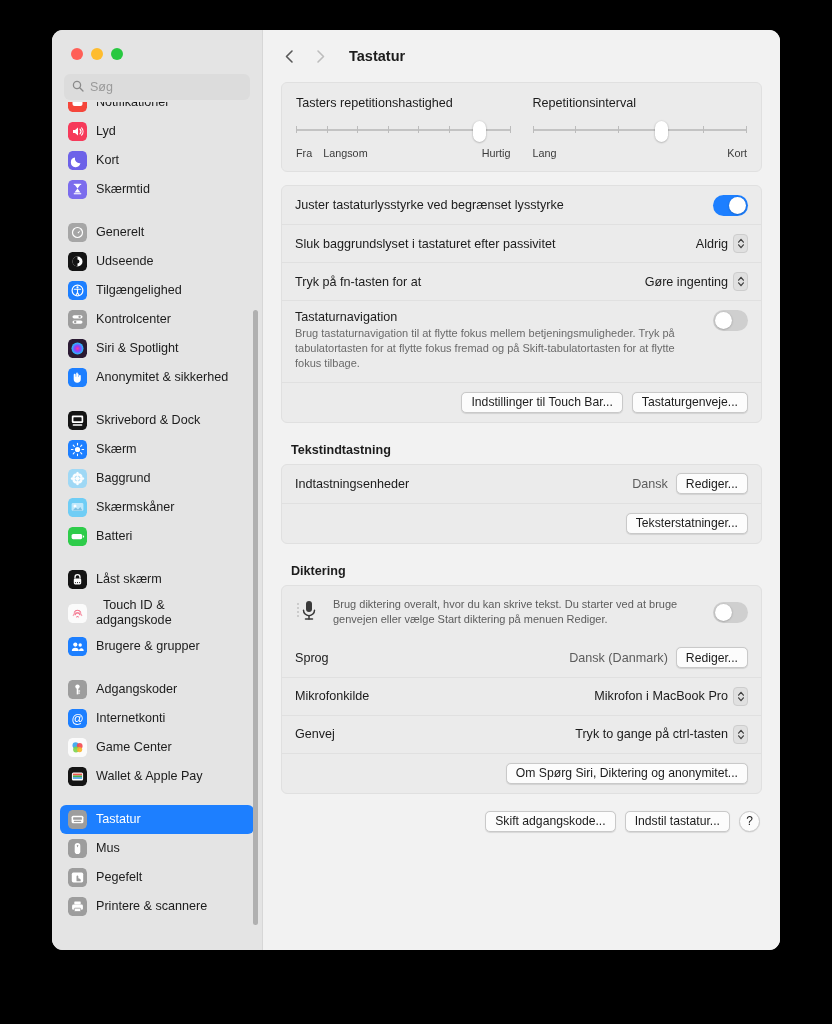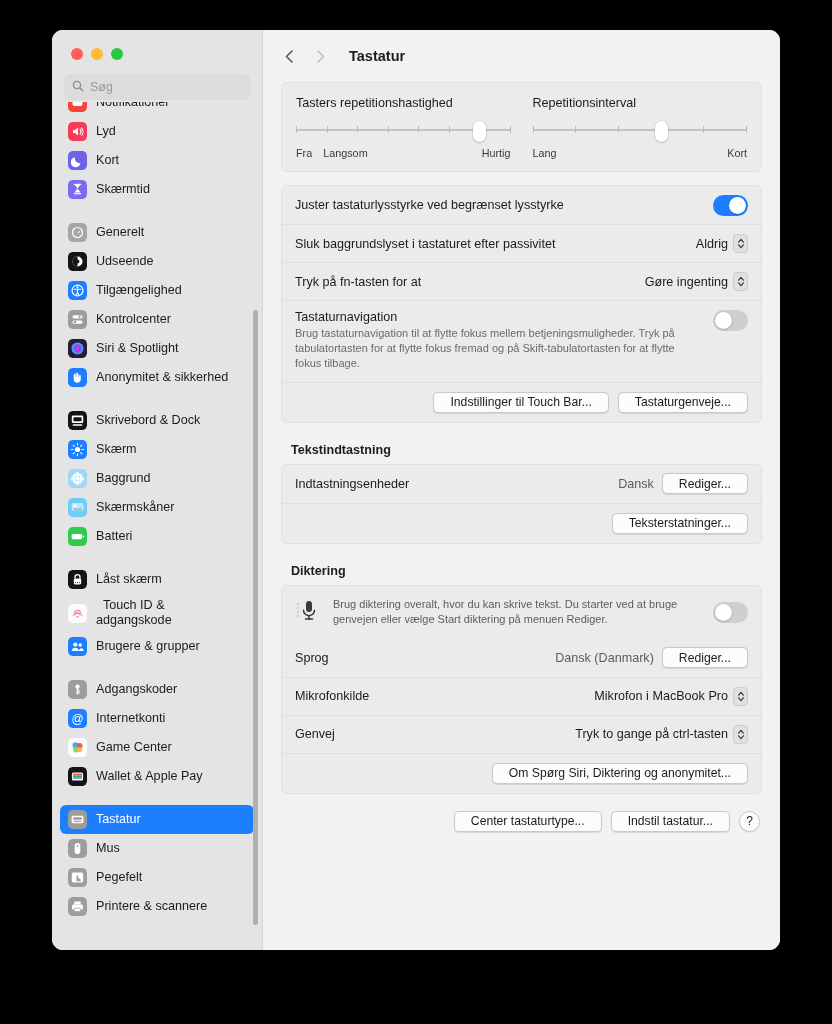--- a/index.html
+++ b/index.html
@@ -216,21 +216,21 @@
     width: 15px; height: 19px; border-radius: 4px;
     background: #e0e0e0;
     border: 0.5px solid #cdcdcd;
     display: flex; flex-direction: column;
     align-items: center; justify-content: center;
     gap: 1px;
   }
   .btn {
     display: inline-flex; align-items: center; justify-content: center;
     height: 21px;
-    padding: 0 16px;
+    padding: 0 9px;
     background: #fcfcfc;
     border: 0.5px solid #c9c9c9;
     border-radius: 5px;
     font-size: 12.2px;
     color: #1c1c1c;
     font-family: "Liberation Sans", sans-serif;
     box-shadow: 0 0.5px 1px rgba(0,0,0,0.11);
     cursor: default;
     white-space: nowrap;
   }
@@ -802,20 +802,20 @@
                 </span>
               </div>
             </div>
           </div>
         <div class="btn-row">
           <div class="btn">Om Spørg Siri, Diktering og anonymitet...</div>
         </div>
       </div>
 
       <div class="footer">
-        <div class="btn">Center tastaturtype...</div>
+        <div class="btn">Skift adgangskode...</div>
         <div class="btn">Indstil tastatur...</div>
         <div class="help">?</div>
       </div>
 
     </div>
   </div>
 </div>
 
 </body></html>

